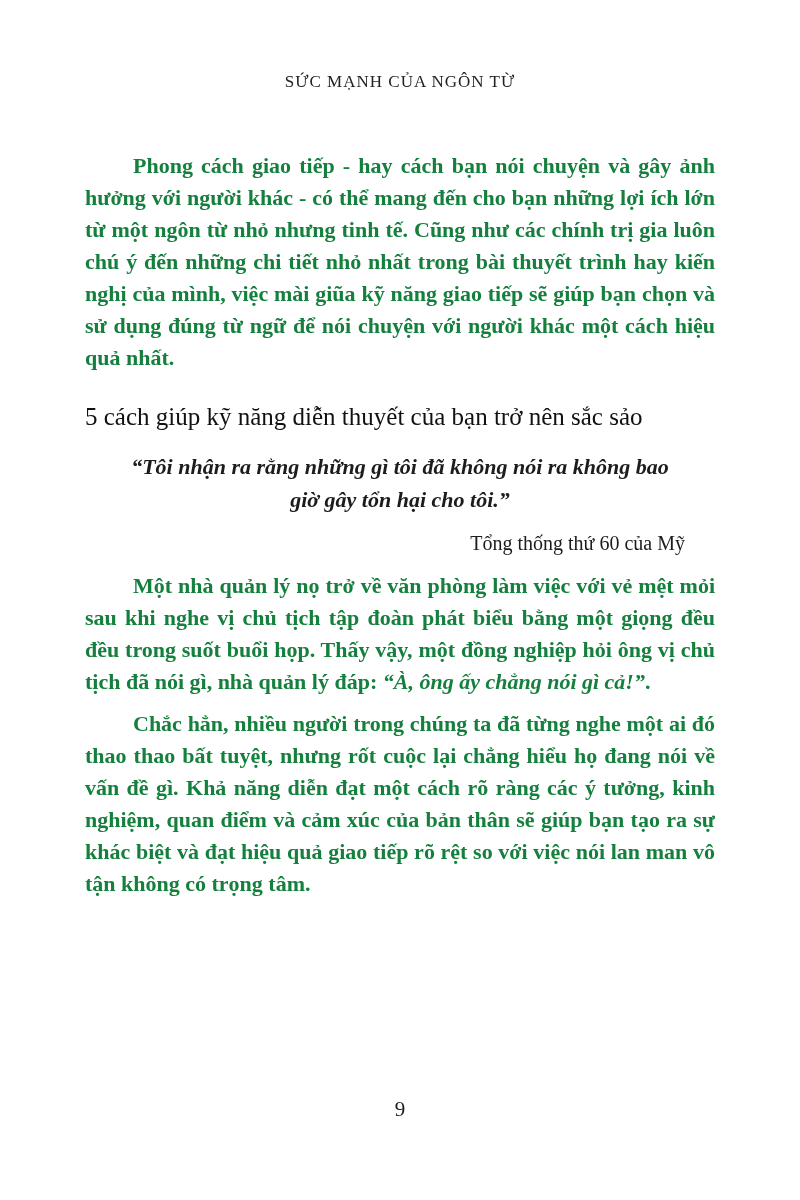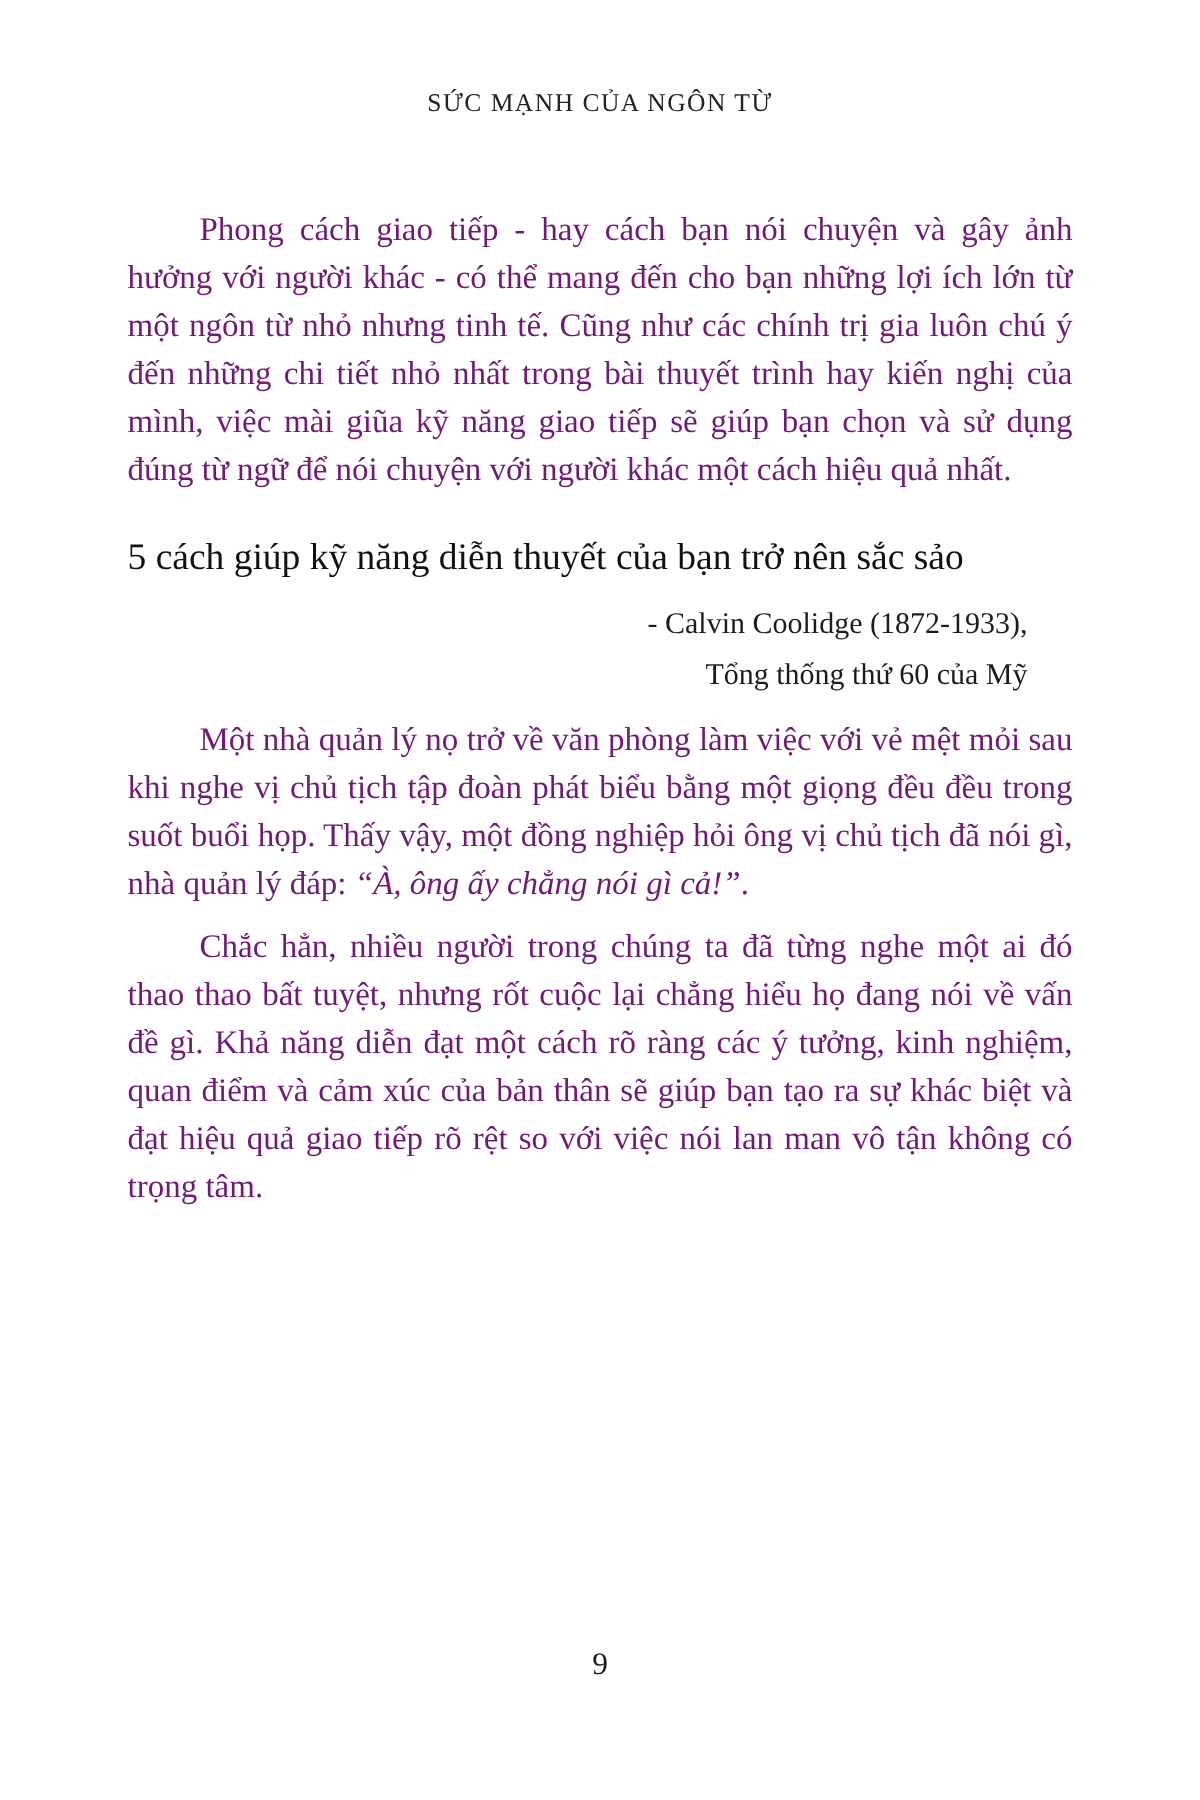--- a/index.html
+++ b/index.html
@@ -8,39 +8,40 @@
     background: #ffffff;
   }
   .page {
     position: relative;
     width: 800px;
     height: 1200px;
     background: #ffffff;
     color: #1c1c1c;
     font-family: "Liberation Serif", "DejaVu Serif", serif;
     box-sizing: border-box;
-    padding: 3px 85px;
+    padding: 16px 85px;
     overflow: hidden;
   }
   .running-head {
     margin: 0;
     padding-top: 56px;
     text-align: center;
     font-size: 17px;
     font-weight: 400;
     letter-spacing: 1px;
     color: #222222;
   }
   .body-par {
     margin: 10px 0 0 0;
     font-size: 22px;
     line-height: 32px;
     text-align: justify;
     text-indent: 48px;
-    color: #701a75;
+    color: #15803d;
+    font-weight: bold;
   }
   .first-par {
     margin-top: 58px;
   }
   .section-heading {
     margin: 26px 0 0 0;
     font-size: 25px;
     line-height: 34px;
     font-weight: 400;
     text-align: left;
@@ -85,23 +86,23 @@
 <body>
 
 <div class="page">
 
   <p class="running-head">SỨC MẠNH CỦA NGÔN TỪ</p>
 
   <p class="body-par first-par">Phong cách giao tiếp - hay cách bạn nói chuyện và gây ảnh hưởng với người khác - có thể mang đến cho bạn những lợi ích lớn từ một ngôn từ nhỏ nhưng tinh tế. Cũng như các chính trị gia luôn chú ý đến những chi tiết nhỏ nhất trong bài thuyết trình hay kiến nghị của mình, việc mài giũa kỹ năng giao tiếp sẽ giúp bạn chọn và sử dụng đúng từ ngữ để nói chuyện với người khác một cách hiệu quả nhất.</p>
 
   <h2 class="section-heading">5 cách giúp kỹ năng diễn thuyết của bạn trở nên sắc sảo</h2>
 
+  <p class="quote">“Tôi nhận ra rằng những gì tôi đã không nói ra không bao giờ gây tổn hại cho tôi.”</p>
 
   <p class="attribution">
-    <span class="attr-line">- Calvin Coolidge (1872-1933),</span>
     <span class="attr-line">Tổng thống thứ 60 của Mỹ</span>
   </p>
 
   <p class="body-par"><span>Một nhà quản lý nọ trở về văn phòng làm việc với vẻ mệt mỏi sau khi nghe vị chủ tịch tập đoàn phát biểu bằng một giọng đều đều trong suốt buổi họp. Thấy vậy, một đồng nghiệp hỏi ông vị chủ tịch đã nói gì, nhà quản lý đáp: </span><span class="inline-italic">“À, ông ấy chẳng nói gì cả!”</span><span>.</span></p>
 
   <p class="body-par">Chắc hẳn, nhiều người trong chúng ta đã từng nghe một ai đó thao thao bất tuyệt, nhưng rốt cuộc lại chẳng hiểu họ đang nói về vấn đề gì. Khả năng diễn đạt một cách rõ ràng các ý tưởng, kinh nghiệm, quan điểm và cảm xúc của bản thân sẽ giúp bạn tạo ra sự khác biệt và đạt hiệu quả giao tiếp rõ rệt so với việc nói lan man vô tận không có trọng tâm.</p>
 
 
 
   <p class="page-number">9</p>

